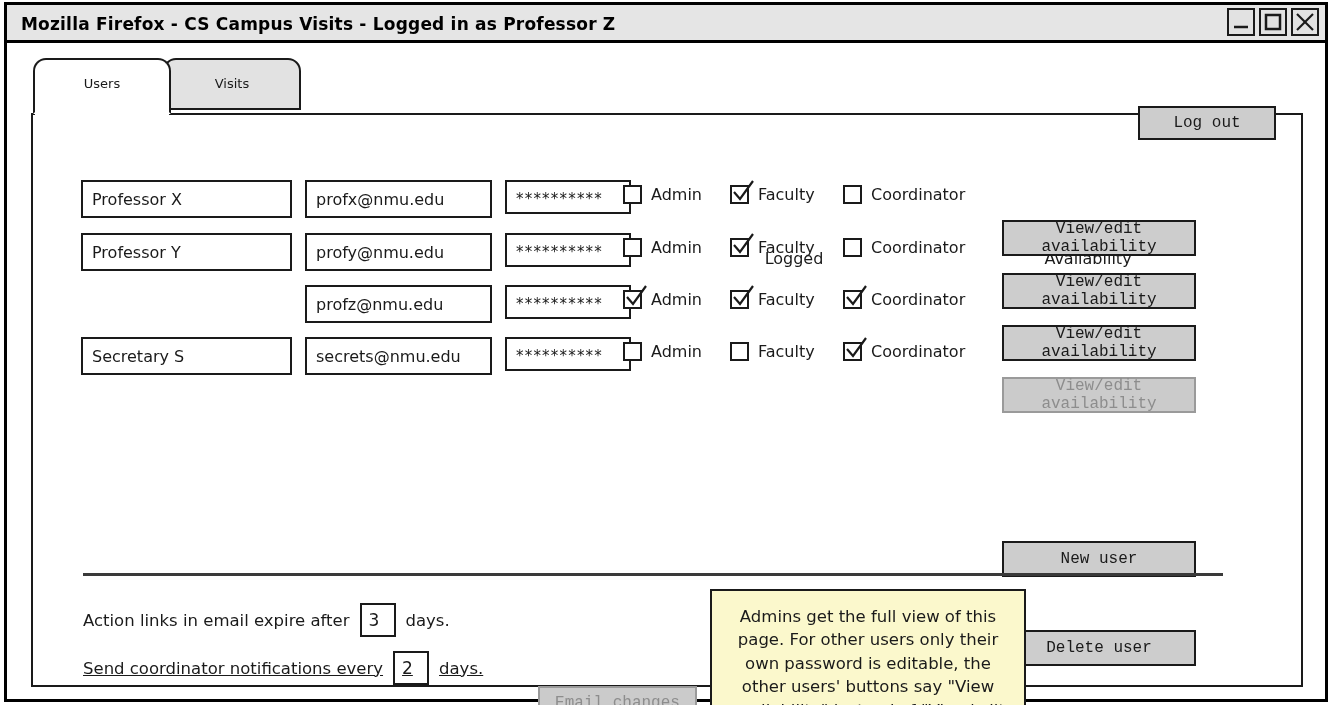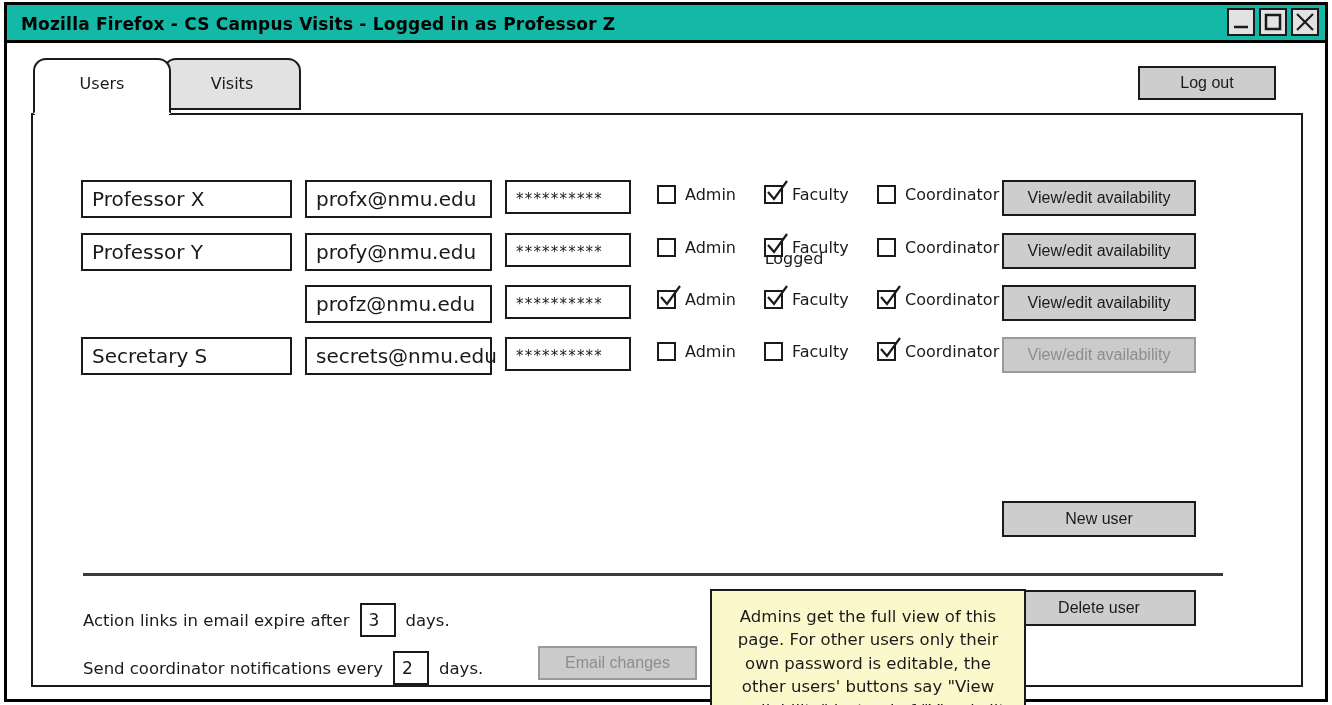--- a/index.html
+++ b/index.html
@@ -14,21 +14,21 @@
   .window {
     position: absolute;
     left: 4px; top: 2px;
     width: 1324px; height: 700px;
     border: 3px solid #000;
     background: #ffffff;
   }
   .titlebar {
     position: relative;
     height: 38px;
-    background: #14b8a6;
+    background: #e5e5e5;
     border-bottom: 3px solid #000;
   }
   .title-text {
     position: absolute;
     left: 14px; top: 9px;
     font-size: 17px;
     font-weight: bold;
     letter-spacing: 0.2px;
     color: #000;
     white-space: nowrap;
@@ -55,21 +55,21 @@
     width: 300px;
     z-index: 6;
   }
   .tab {
     position: absolute;
     top: 8px;
     width: 138px; height: 52px;
     border: 2px solid #1a1a1a;
     border-radius: 13px 13px 0 0;
     text-align: center;
-    font-size: 16px;
+    font-size: 13px;
     color: #1a1a1a;
     line-height: 48px;
   }
   .tab-visits {
     left: 138px;
     background: #e2e2e2;
     z-index: 1;
   }
   .tab-users {
     left: 8px;
@@ -95,38 +95,39 @@
     background: #ffffff;
     z-index: 2;
   }
 
   
   .btn {
     border: 2px solid #1a1a1a;
     background: #cdcdcd;
     color: #1a1a1a;
     text-align: center;
-    font-family: Liberation Sans, sans-serif;
+    font-family: Liberation Mono, monospace;
     font-size: 16px;
     display: flex;
     align-items: center;
     justify-content: center;
     cursor: pointer;
+    margin-top: 40px;
   }
   .btn.disabled {
     border-color: #9a9a9a;
     color: #8d8d8d;
     background: #cbcbcb;
     cursor: default;
   }
   .field {
     border: 2px solid #1a1a1a;
     background: #ffffff;
     color: #1a1a1a;
-    font-size: 20px;
+    font-size: 16px;
     display: flex;
     align-items: center;
     padding-left: 9px;
   }
   .pw-field {
     font-size: 15px;
     letter-spacing: 1.2px;
     padding-top: 3px;
   }
 
@@ -150,21 +151,21 @@
   .ch-email      { left: 295px; width: 146px; }
   .ch-password   { left: 460px; width: 146px; }
   .ch-roles      { left: 688px; width: 146px; }
   .ch-avail      { left: 982px; width: 146px; }
 
   .row { position: absolute; left: 0; width: 100%; height: 40px; }
   .cell-name  { position: absolute; left: 48px;  width: 211px; height: 38px; }
   .cell-email { position: absolute; left: 272px; width: 187px; height: 38px; }
   .cell-pw    { position: absolute; left: 472px; width: 126px; height: 34px; }
 
-  .roles { position: absolute; left: 624px; top: 5px; display: flex; align-items: center; }
+  .roles { position: absolute; left: 590px; top: 5px; display: flex; align-items: center; }
   .role-item {
     display: flex;
     align-items: center;
     font-size: 16px;
     color: #1a1a1a;
   }
   .role-admin { width: 107px; }
   .role-faculty { width: 105px; }
   .role-coordinator { width: 140px; padding-left: 8px; }
   .cbox {
@@ -207,21 +208,21 @@
 
   
   .setting-row {
     position: absolute;
     display: flex;
     align-items: center;
     font-size: 16.5px;
     color: #1a1a1a;
   }
   .setting-1 { left: 50px; top: 488px; }
-  .setting-2 { left: 50px; top: 536px; }
+  .setting-2 { left: 50px; top: 536px; text-decoration: underline; }
   .num-input {
     width: 36px; height: 34px;
     border: 2px solid #1a1a1a;
     background: #fff;
     font-size: 17px;
     color: #1a1a1a;
     display: flex;
     align-items: center;
     padding-left: 7px;
     margin: 0 10px;

